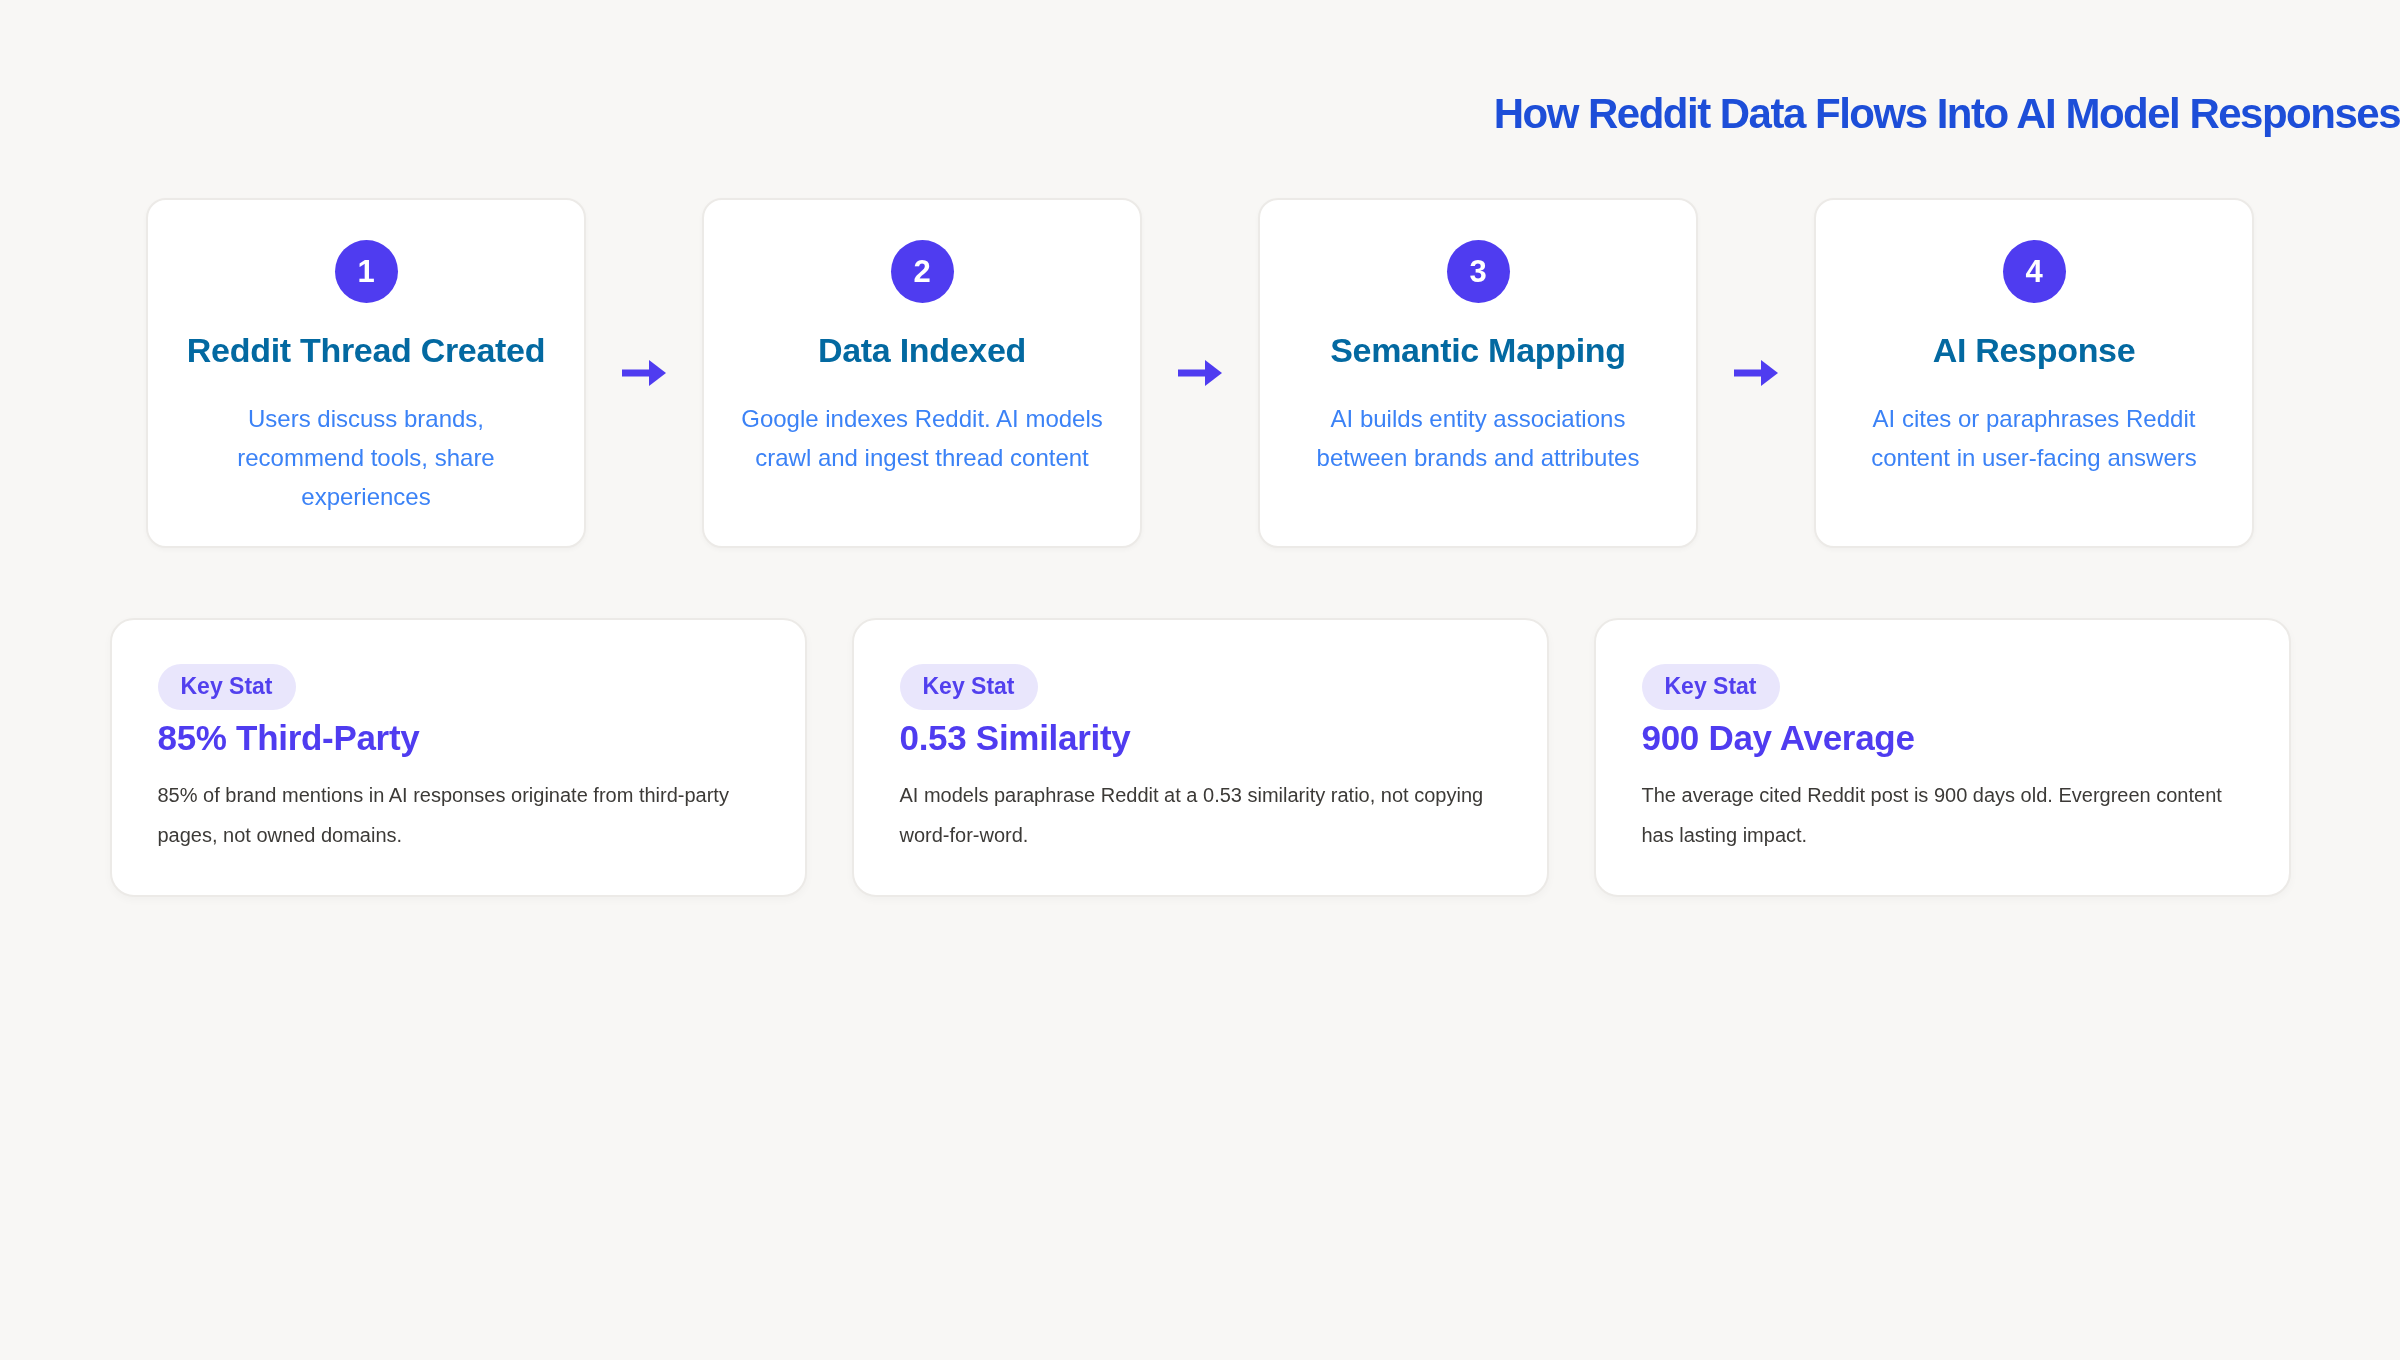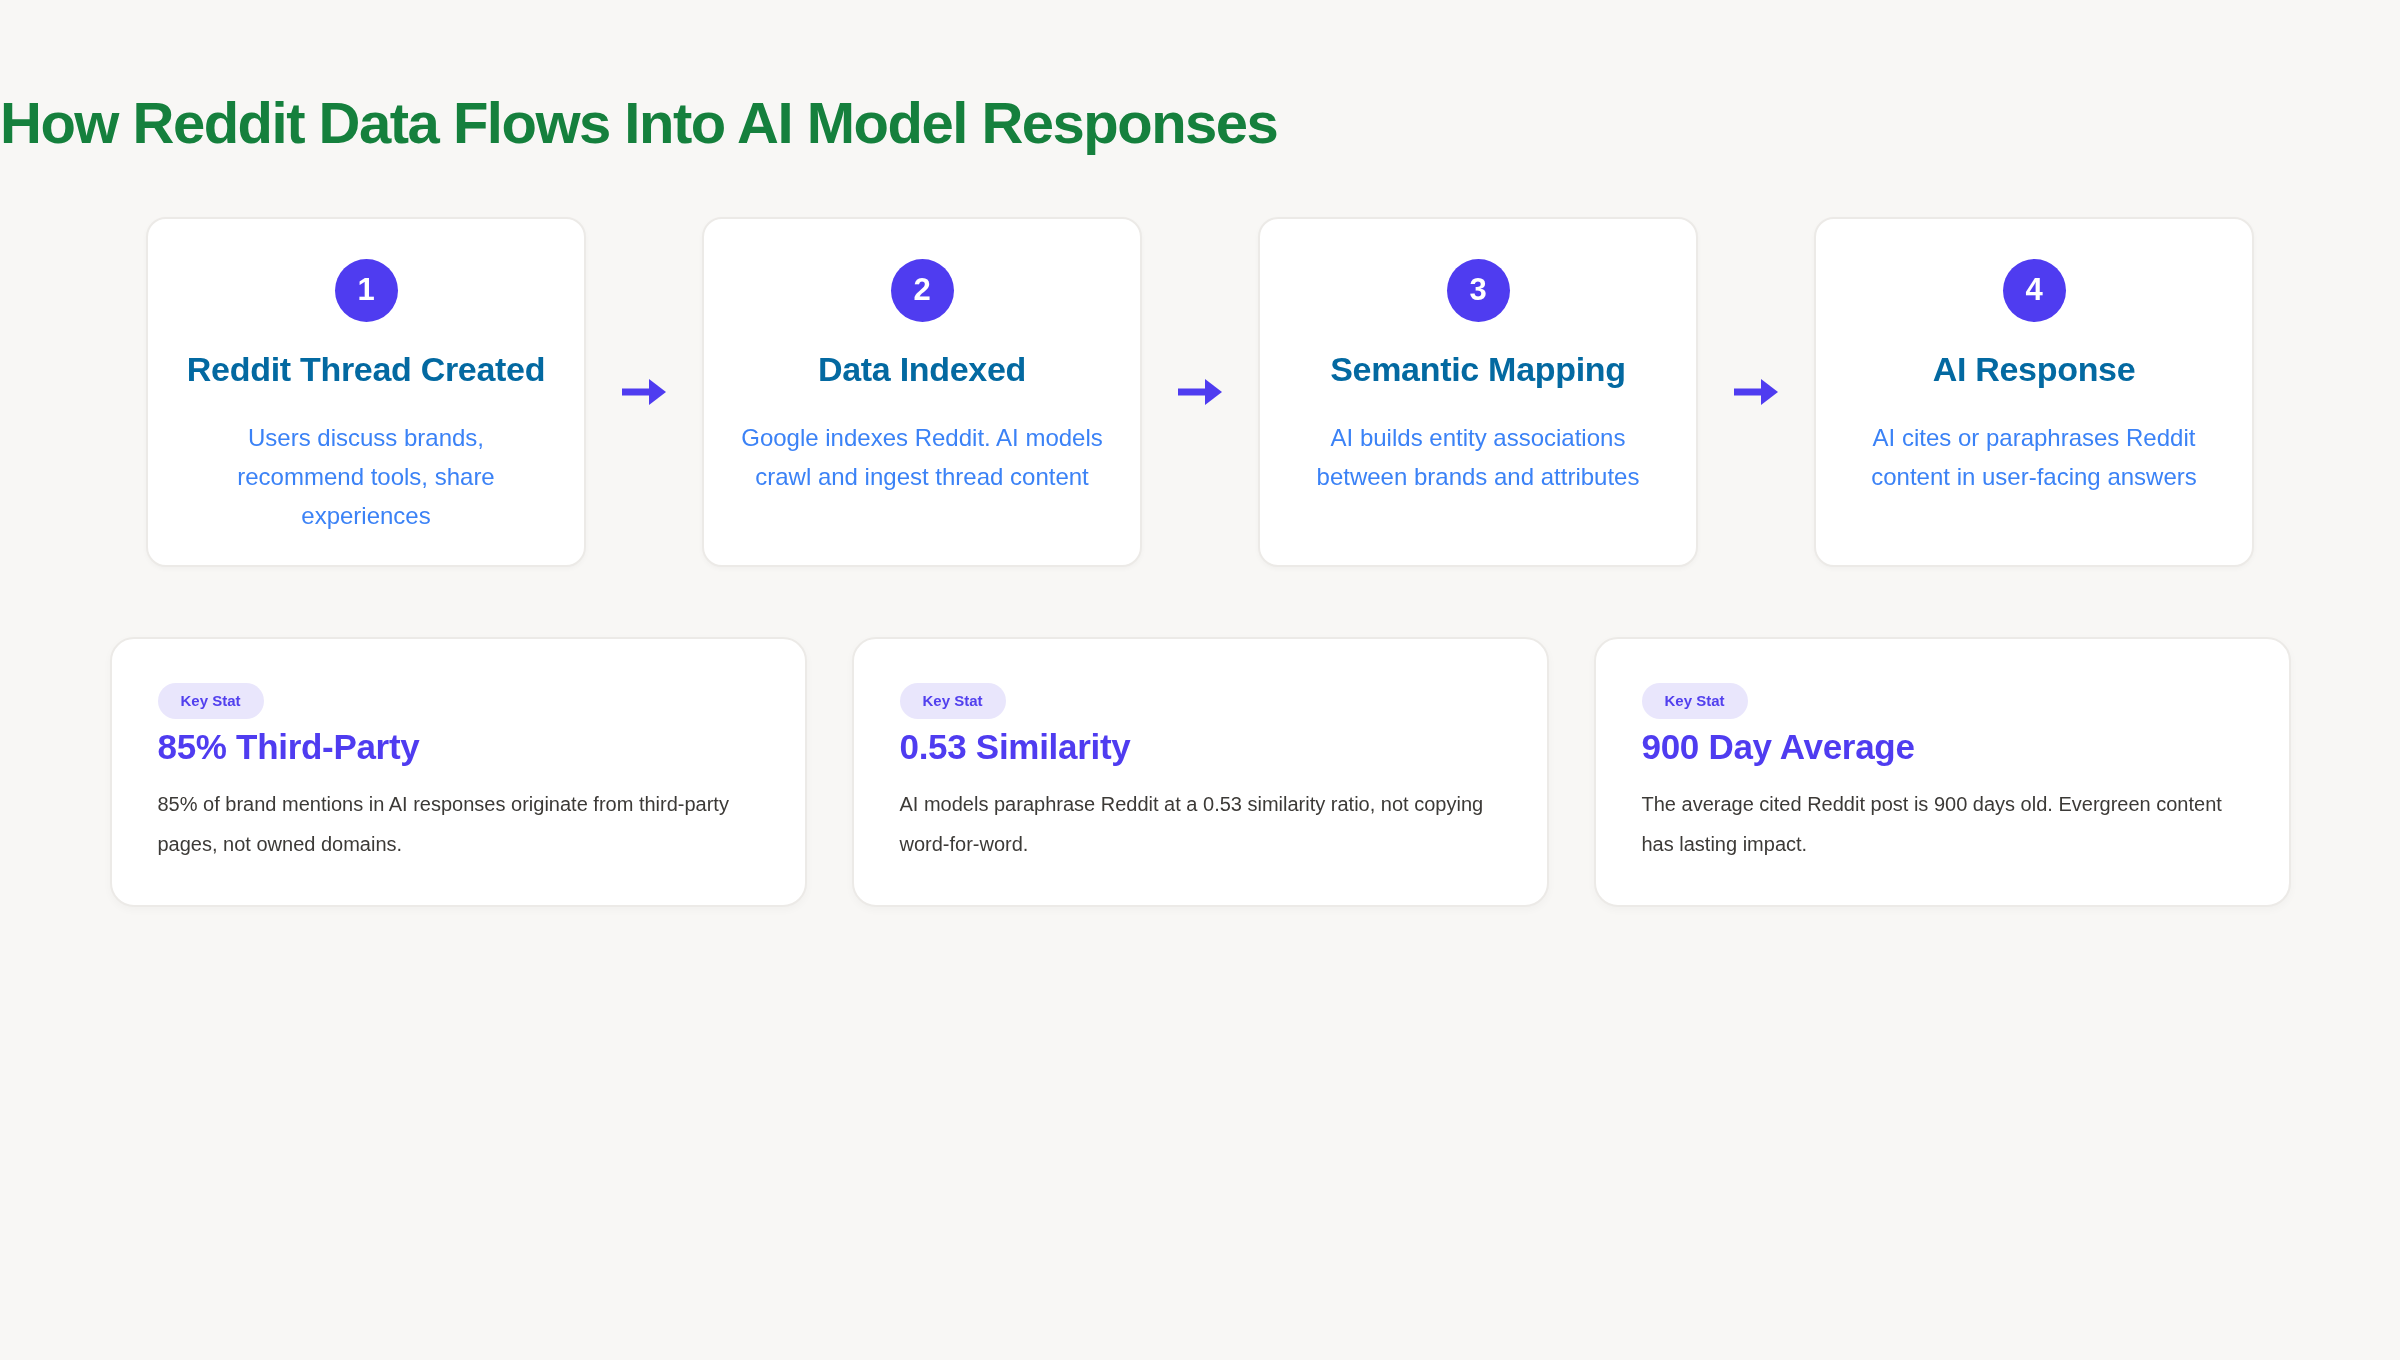--- a/index.html
+++ b/index.html
@@ -10,26 +10,26 @@
     font-family: "Liberation Sans", sans-serif;
     overflow: hidden;
   }
   .page {
     width: 2400px;
     height: 1360px;
     position: relative;
   }
   .page-title {
     padding-top: 90px;
-    text-align: left;
-    font-size: 58px;
+    text-align: right;
+    font-size: 42px;
     line-height: 1.15;
     font-weight: 800;
     letter-spacing: -1.5px;
-    color: #15803d;
+    color: #1d4ed8;
   }
   
   .flow-row {
     margin-top: 60px;
     display: flex;
     justify-content: center;
     align-items: stretch;
   }
   .step-card {
     width: 440px;
@@ -87,21 +87,21 @@
     border: 2px solid #eceae7;
     border-radius: 24px;
     box-shadow: 0 3px 8px rgba(0,0,0,0.03);
     padding: 44px 46px 40px 46px;
     text-align: left;
   }
   .stat-badge {
     display: inline-block;
     background: #e9e6fc;
     color: #5240ee;
-    font-size: 15px;
+    font-size: 23px;
     font-weight: 700;
     padding: 9px 23px 10px 23px;
     border-radius: 999px;
   }
   .stat-title {
     margin-top: 8px;
     font-size: 35px;
     font-weight: 700;
     letter-spacing: -0.3px;
     color: #4f3cf0;

